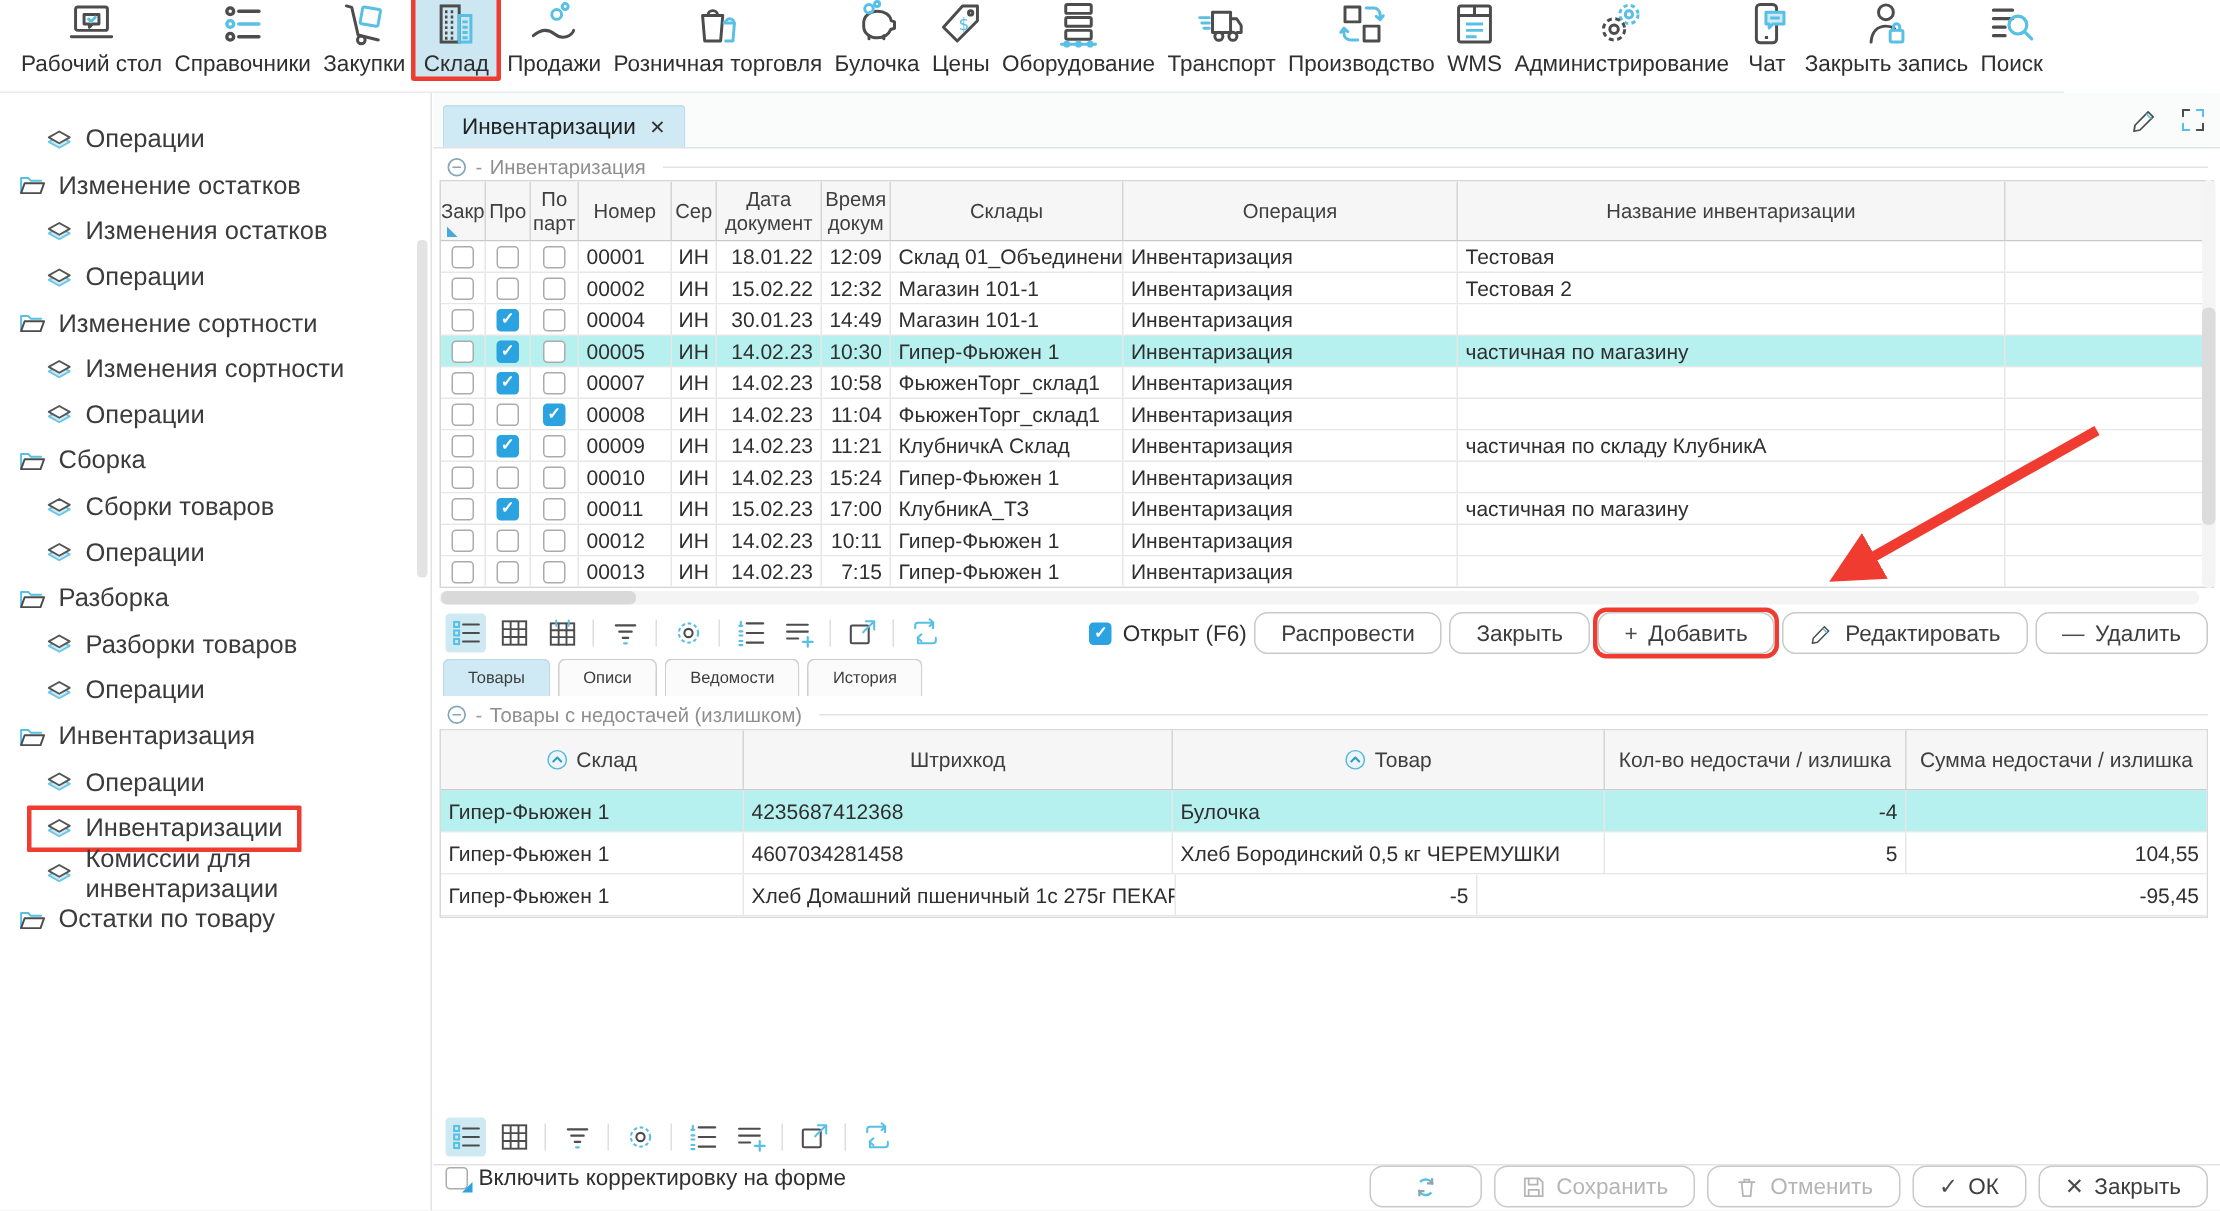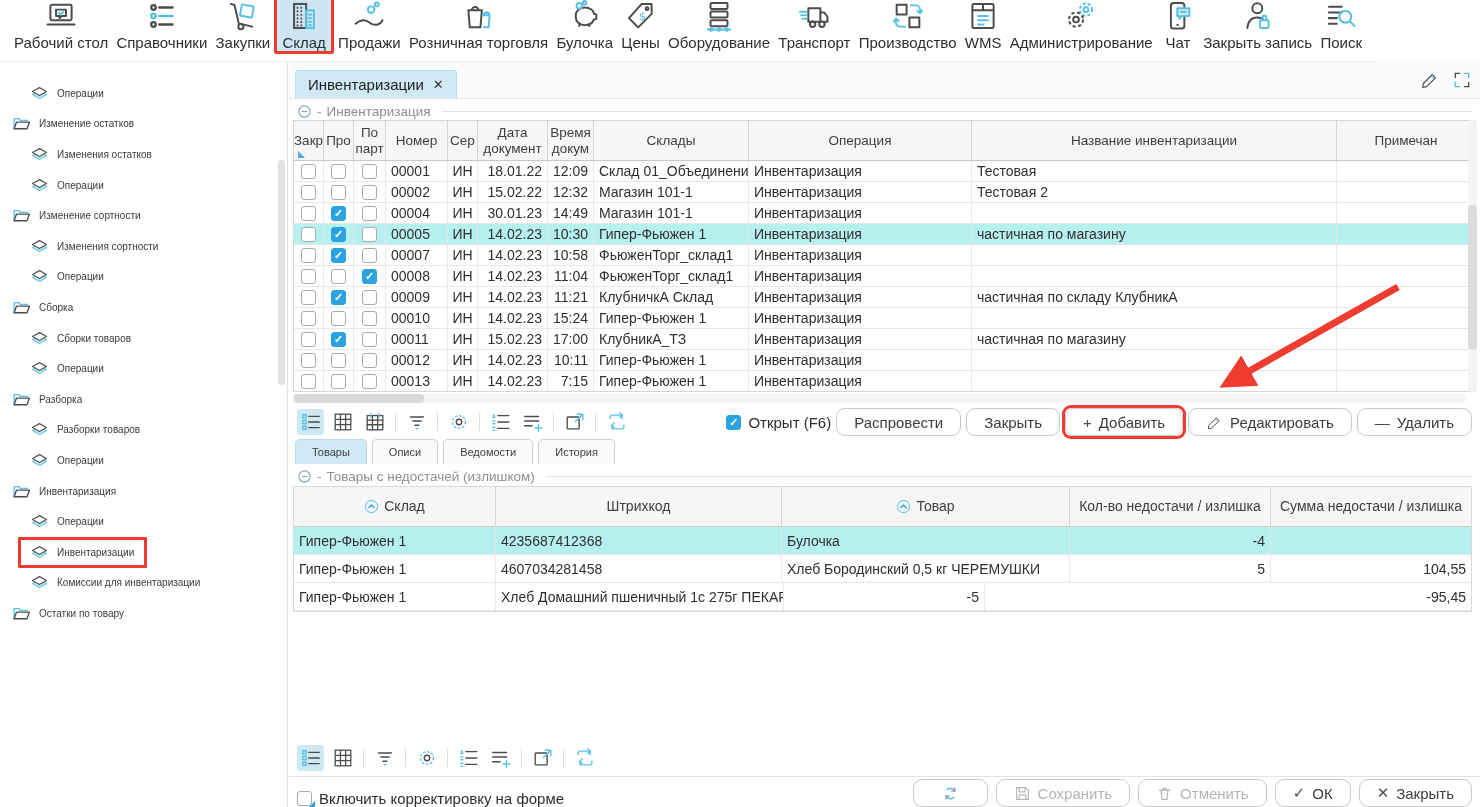--- a/index.html
+++ b/index.html
@@ -8,21 +8,21 @@
   .ic{width:22px;height:22px}
 
   
   .topnav{position:absolute;left:0;top:0;width:1376px;height:62px;display:flex;justify-content:space-between;align-items:center;padding:3px 10px 15px;box-sizing:border-box;border-bottom:1px solid #ececec;background:#fff}
   .nav-item{display:flex;flex-direction:column;align-items:center;gap:1px;padding:2px 4px;font-size:15px;color:#2f2f2f;white-space:nowrap;cursor:default}
   .nav-item .nico{width:34px;height:34px}
   .nav-item.active{background:#cce7f2;border:3px solid #ef3b30;border-radius:2px;padding:0 5px;margin-top:0}
 
   
   .sidebar{position:absolute;left:0;top:62px;width:288px;height:745px;background:#fff;border-right:1px solid #e2e2e2;box-sizing:border-box;padding-top:16px}
-  .side-item{height:30.6px;display:flex;align-items:center;font-size:10px;color:#3b3b3b;cursor:default}
+  .side-item{height:30.6px;display:flex;align-items:center;font-size:17px;color:#3b3b3b;cursor:default}
   .side-item.lv0{padding-left:8px}
   .side-item.lv1{padding-left:26px}
   .side-item .inner{display:inline-flex;align-items:center;gap:7px;padding:2px 10px 2px 8px;margin-left:-8px;border:3px solid transparent;border-radius:1px}
   .side-item .inner.checked{border-color:#ef3b30}
   .s-icon{width:21px;height:21px}
   .s-icon .icw{display:none;width:21px;height:21px}
   .s-icon.folder .icw.wfolder{display:block}
   .s-icon.layers .icw.wlayers{display:block}
   .side-scroll{position:absolute;right:2px;top:0;width:7px;height:745px}
   .side-thumb{position:absolute;top:98px;height:225px;width:7px;background:#e3e3e3;border-radius:3px}
@@ -85,21 +85,21 @@
   .table2{position:absolute;left:4px;top:424px;right:8px;background:#fff;border:1px solid #d9d9d9;box-sizing:border-box}
   .t2h{display:flex;height:40px;background:#f6f6f6;border-bottom:1px solid #cccccc;box-sizing:border-box}
   .t2h .hc{font-size:14px}
   .t2row{display:flex;height:28px;border-bottom:1px solid #e7e7e7;box-sizing:border-box;background:#fff}
   .t2row.checked{background:#b6f1ef}
   .t2row .tc{font-size:14px}
   .d0{width:202px}.d1{width:286px}.d2{width:288px}.d3{width:201px}.d4{flex:1;border-right:none}
   .sorticon{width:15px;height:15px;margin-right:5px;flex:none}
 
   
-  .bottombar{position:absolute;left:0;right:0;top:714px;height:31px;border-top:1px solid #e3e3e3;display:flex;align-items:flex-end;padding:0 8px;gap:8px;box-sizing:border-box;background:#fff}
+  .bottombar{position:absolute;left:0;right:0;top:714px;height:31px;border-top:1px solid #e3e3e3;display:flex;align-items:flex-start;padding:0 8px;gap:8px;box-sizing:border-box;background:#fff}
   .corner-cb{position:relative}
   .corner-cb::after{content:"";position:absolute;right:-4px;bottom:-3px;border-left:7px solid transparent;border-bottom:7px solid #2aa3e0}
   .btn .bic{width:17px;height:17px}
 
   .arrow-overlay{position:absolute;left:0;top:0;width:1480px;height:807px;pointer-events:none}
 </style>
 </head>
 <body>
 
 <svg width="0" height="0" style="position:absolute">
@@ -635,21 +635,20 @@
         <div class="hc c0 sorted">Закр</div>
         <div class="hc c1">Про</div>
         <div class="hc c2">По парт</div>
         <div class="hc c3">Номер</div>
         <div class="hc c4">Сер</div>
         <div class="hc c5">Дата документ</div>
         <div class="hc c6">Время докум</div>
         <div class="hc c7">Склады</div>
         <div class="hc c8">Операция</div>
         <div class="hc c9">Название инвентаризации</div>
-        <div class="hc c10">Примечан</div>
       </div>
       <div class="t1b">
 
           <div class="t1row">
             <div class="tc cbx c0">
               <span class="cb"></span>
             </div>
             <div class="tc cbx c1">
               <span class="cb"></span>
             </div>

